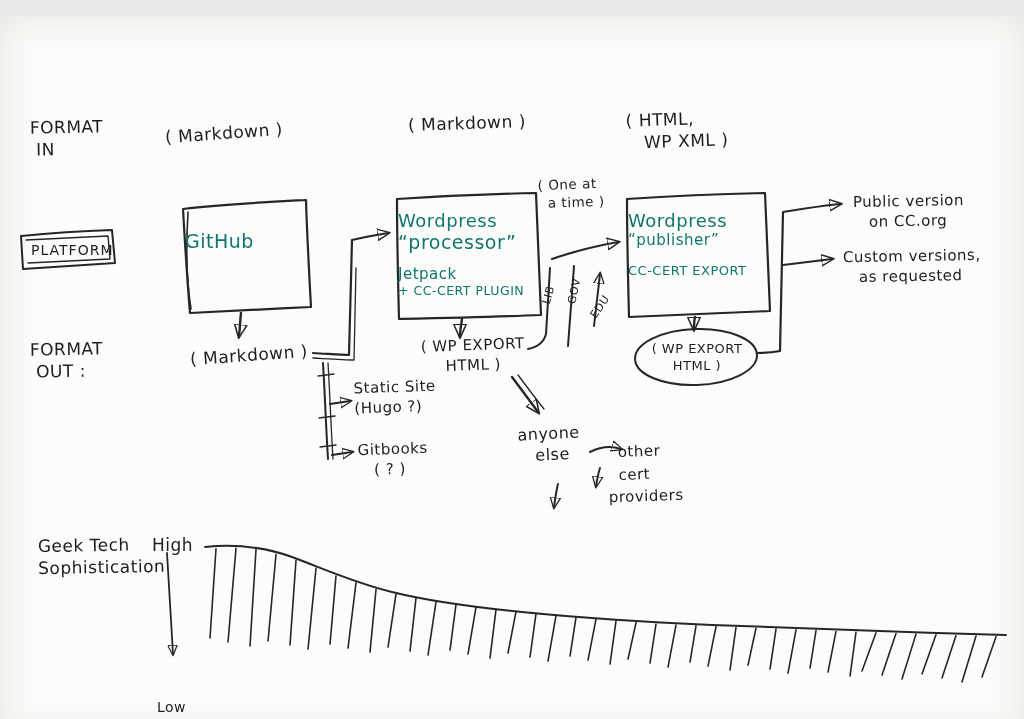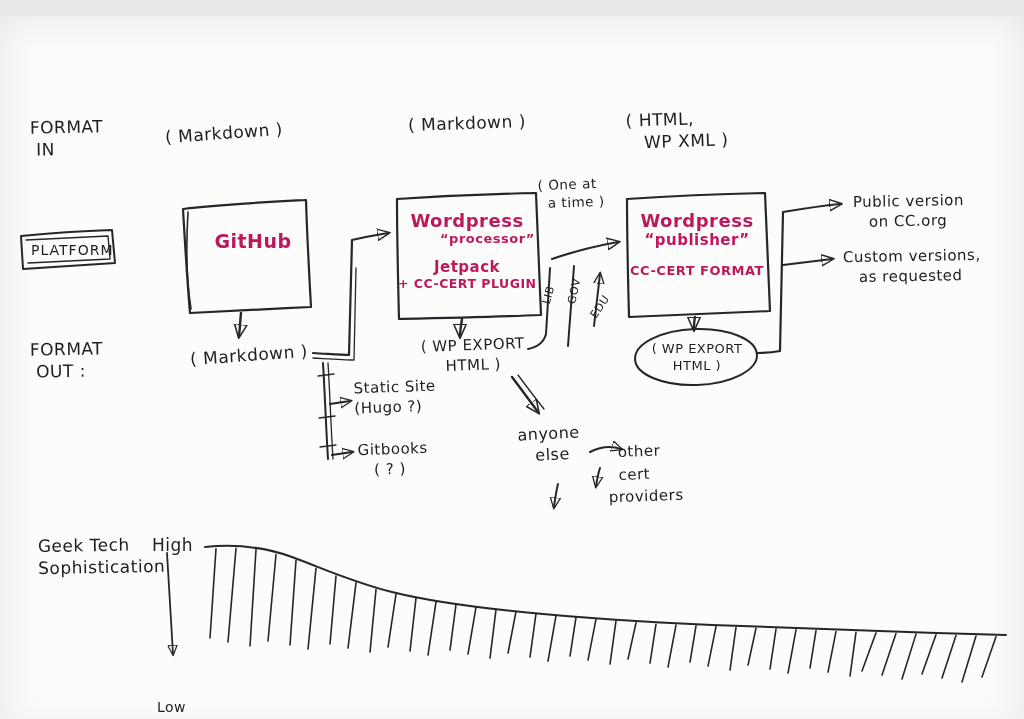--- a/index.html
+++ b/index.html
@@ -8,21 +8,21 @@
     background:#fcfcfa;overflow:hidden;
     box-shadow:inset 0 0 40px rgba(120,120,115,.18);
     font-family:"DejaVu Sans",sans-serif;
   }
   #sketch-svg{position:absolute;left:0;top:0;}
   .label{
     position:absolute;white-space:pre;color:#1e1e20;
     font-family:"DejaVu Sans",sans-serif;line-height:1.3;
     letter-spacing:.5px;
   }
-  .boxtext{position:absolute;text-align:center;color:#be185d;font-weight:bold;}
+  .boxtext{position:absolute;text-align:left;color:#0f766e;}
   .boxtext div{white-space:pre;letter-spacing:.5px;}
   path,ellipse,line{stroke:#26262a;fill:none;stroke-linecap:round;stroke-linejoin:round;}
 </style>
 </head>
 <body>
 
 <div id="canvas">
 
   <svg id="sketch-svg" width="1024" height="719" viewBox="0 0 1024 719">
     <defs>
@@ -169,29 +169,29 @@
    WP XML )</div>
 
   <div class="label" style="left:31px;top:225px;font-size:14px;letter-spacing:1px;text-align:center;">PLATFORM</div>
 
   <div class="boxtext" style="left:185px;top:214px;width:136px;">
     <div style="font-size:19px;">GitHub</div>
   </div>
 
   <div class="boxtext" style="left:398px;top:194px;width:138px;">
     <div style="font-size:18px;">Wordpress</div>
-    <div style="font-size:13px;padding-left:41px;">“processor”</div>
+    <div style="font-size:19px;">“processor”</div>
     <div style="font-size:15px;margin-top:12px;">Jetpack</div>
     <div style="font-size:12.5px;">+ CC-CERT PLUGIN</div>
   </div>
 
   <div class="boxtext" style="left:628px;top:194px;width:138px;">
     <div style="font-size:18px;">Wordpress</div>
     <div style="font-size:15px;">“publisher”</div>
-    <div style="font-size:13px;margin-top:14px;">CC-CERT FORMAT</div>
+    <div style="font-size:13px;margin-top:14px;">CC-CERT EXPORT</div>
   </div>
 
   <div class="label" style="left:538px;top:160px;font-size:13.5px;transform:rotate(-2deg);">( One at
   a time )</div>
 
   <div class="label" style="left:853px;top:176px;font-size:15px;transform:rotate(-1deg);">Public version
    on CC.org</div>
 
   <div class="label" style="left:843px;top:231px;font-size:15px;transform:rotate(-1deg);">Custom versions,
    as requested</div>

